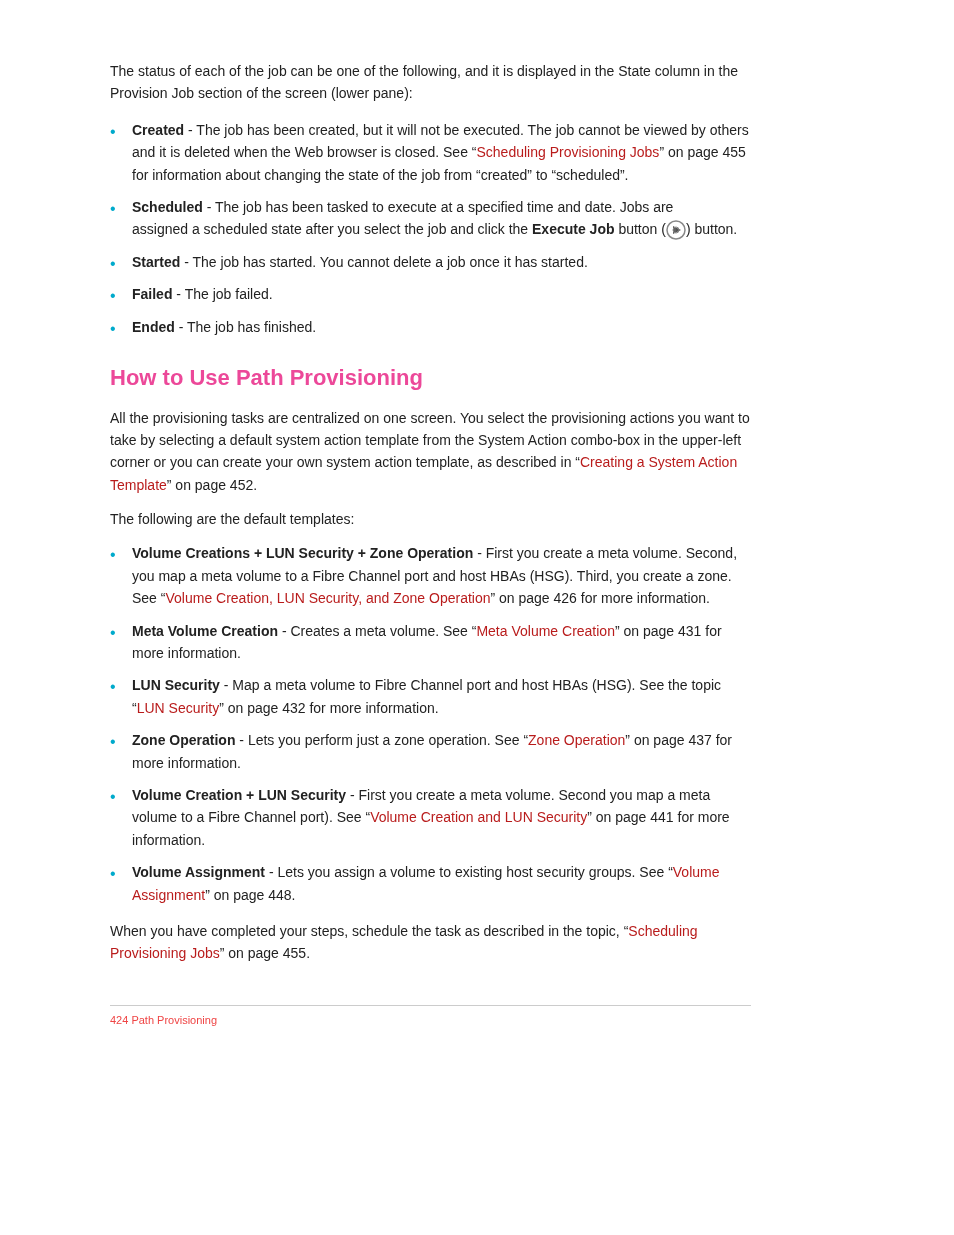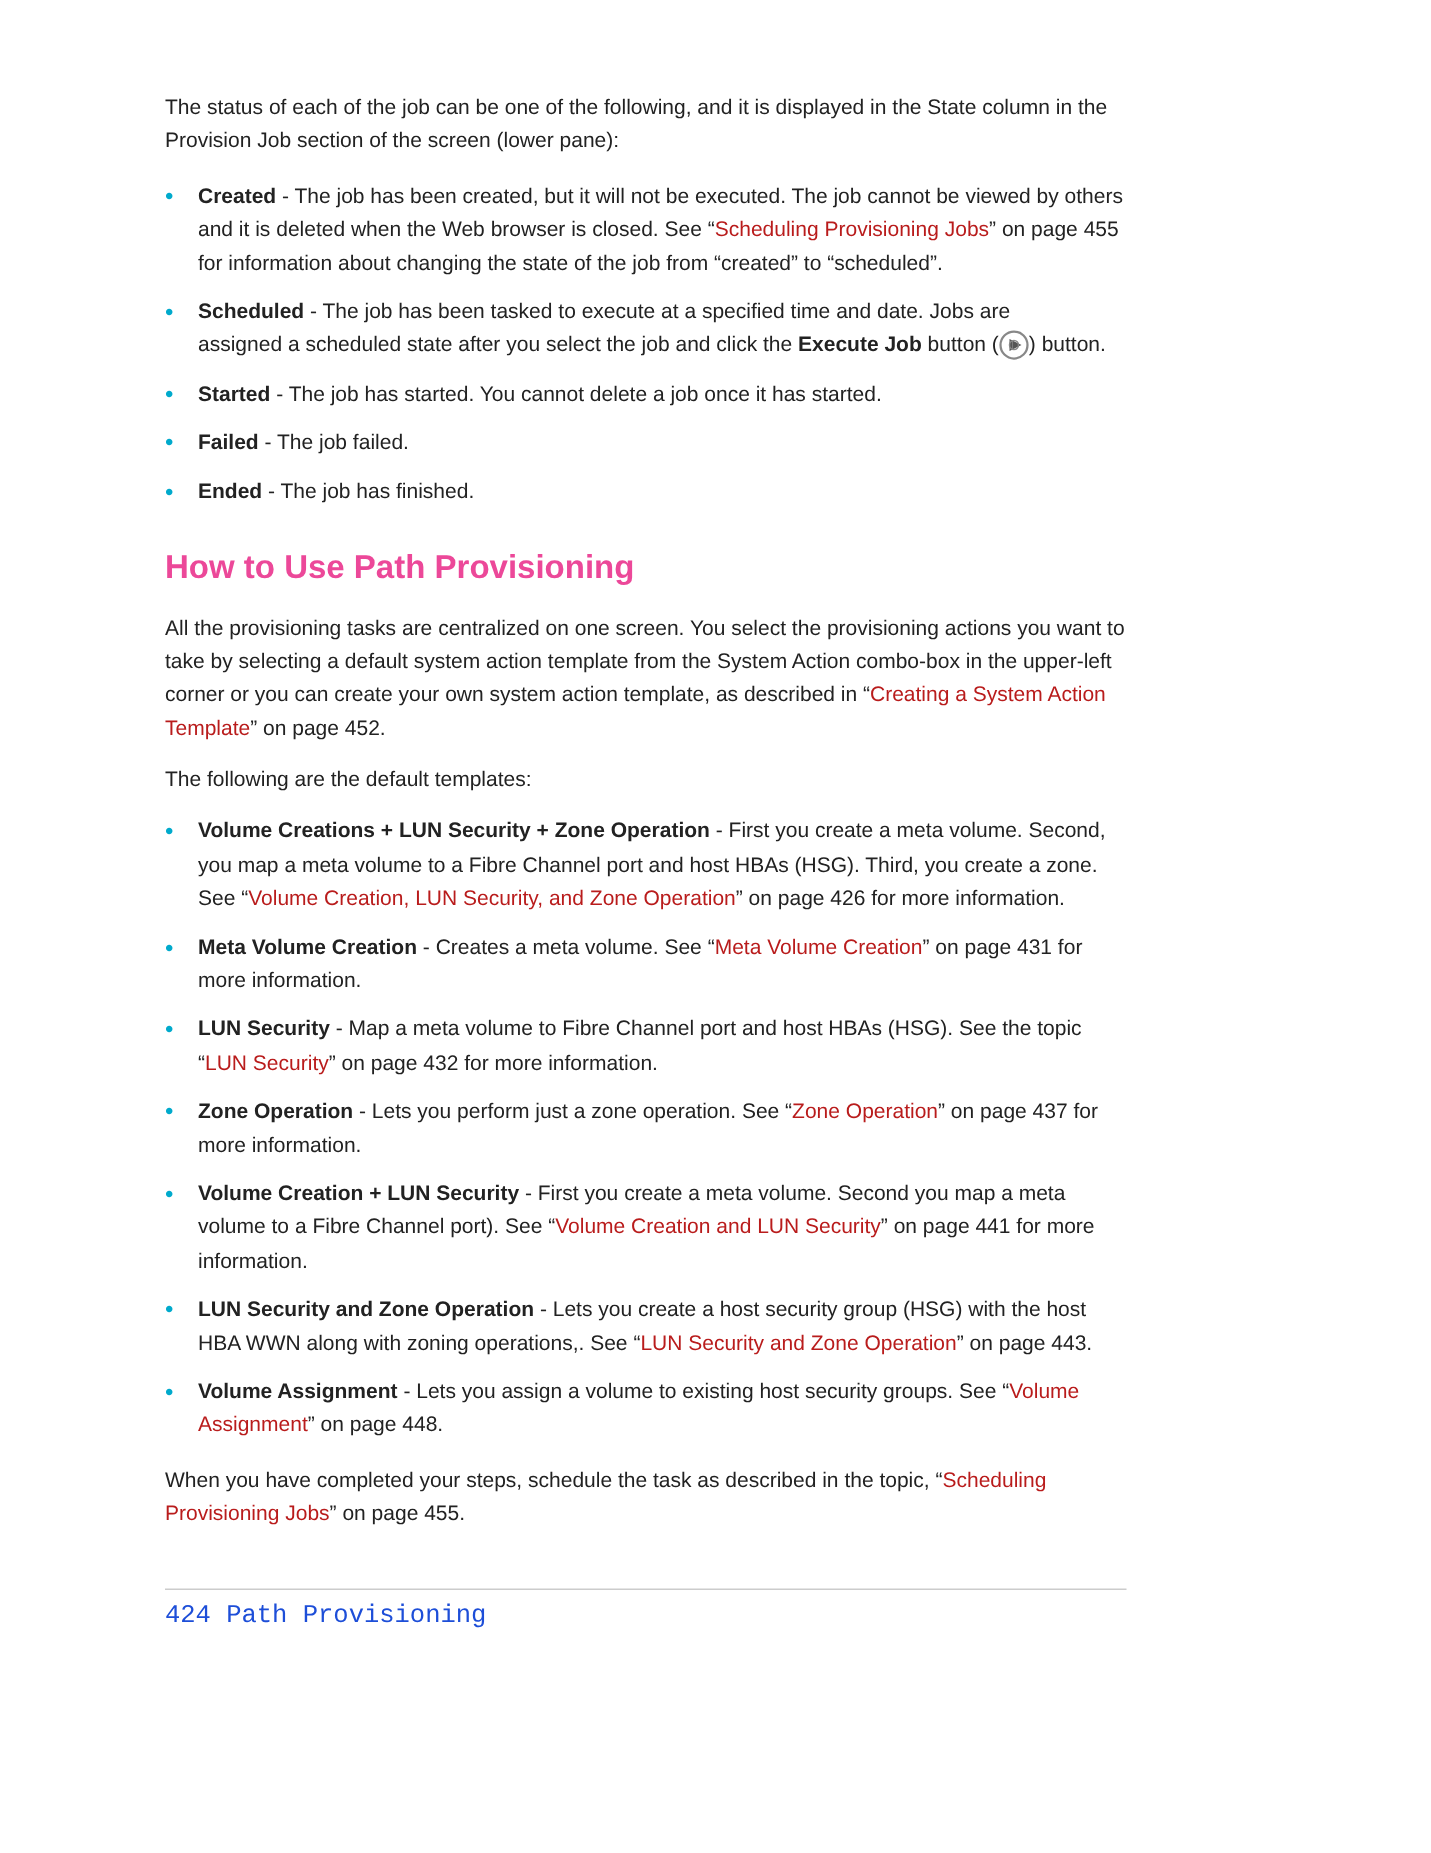--- a/index.html
+++ b/index.html
@@ -84,23 +84,22 @@
     }
 
     .footer-rule {
       border: none;
       border-top: 1px solid #cccccc;
       margin-top: 40px;
       margin-bottom: 8px;
     }
 
     .footer-text {
-      font-size: 17px;
-      color: #1d4ed8;
-      font-family: Liberation Mono, monospace;
+      font-size: 11px;
+      color: #ef4444;
     }
   </style>
 </head>
 <body>
 
 <div class="page">
 
   <p class="intro-text">The status of each of the job can be one of the following, and it is displayed in the State column in the Provision Job section of the screen (lower pane):</p>
 
   <ul class="bullet-list">
@@ -154,24 +153,20 @@
     </li>
     <li>
       <span class="bold-term">Zone Operation</span>
       <span> - Lets you perform just a zone operation. See “</span><a class="link">Zone Operation</a><span>” on page 437 for more information.</span>
     </li>
     <li>
       <span class="bold-term">Volume Creation + LUN Security</span>
       <span> - First you create a meta volume. Second you map a meta volume to a Fibre Channel port). See “</span><a class="link">Volume Creation and LUN Security</a><span>” on page 441 for more information.</span>
     </li>
     <li>
-      <span class="bold-term">LUN Security and Zone Operation</span>
-      <span> - Lets you create a host security group (HSG) with the host HBA WWN along with zoning operations,. See “</span><a class="link">LUN Security and Zone Operation</a><span>” on page 443.</span>
-    </li>
-    <li>
       <span class="bold-term">Volume Assignment</span>
       <span> - Lets you assign a volume to existing host security groups. See “</span><a class="link">Volume Assignment</a><span>” on page 448.</span>
     </li>
   </ul>
 
 
   <p class="body-para">
     <span>When you have completed your steps, schedule the task as described in the topic, “</span><a class="link">Scheduling Provisioning Jobs</a><span>” on page 455.</span>
   </p>
 

